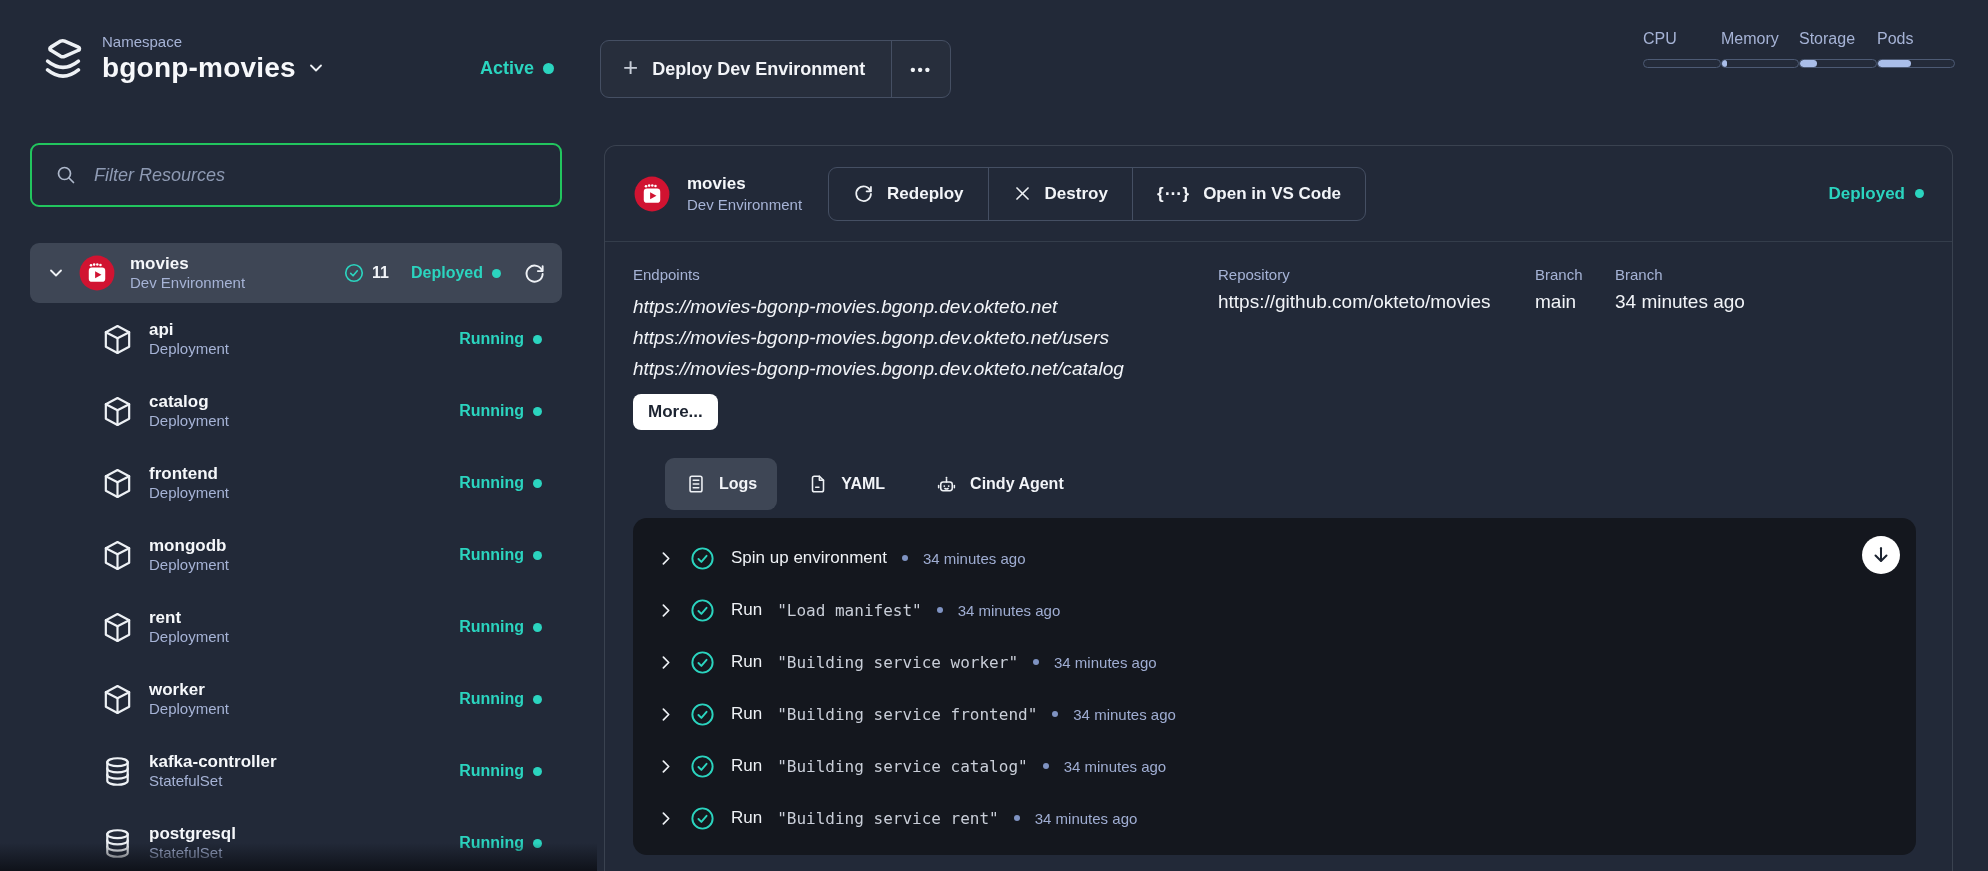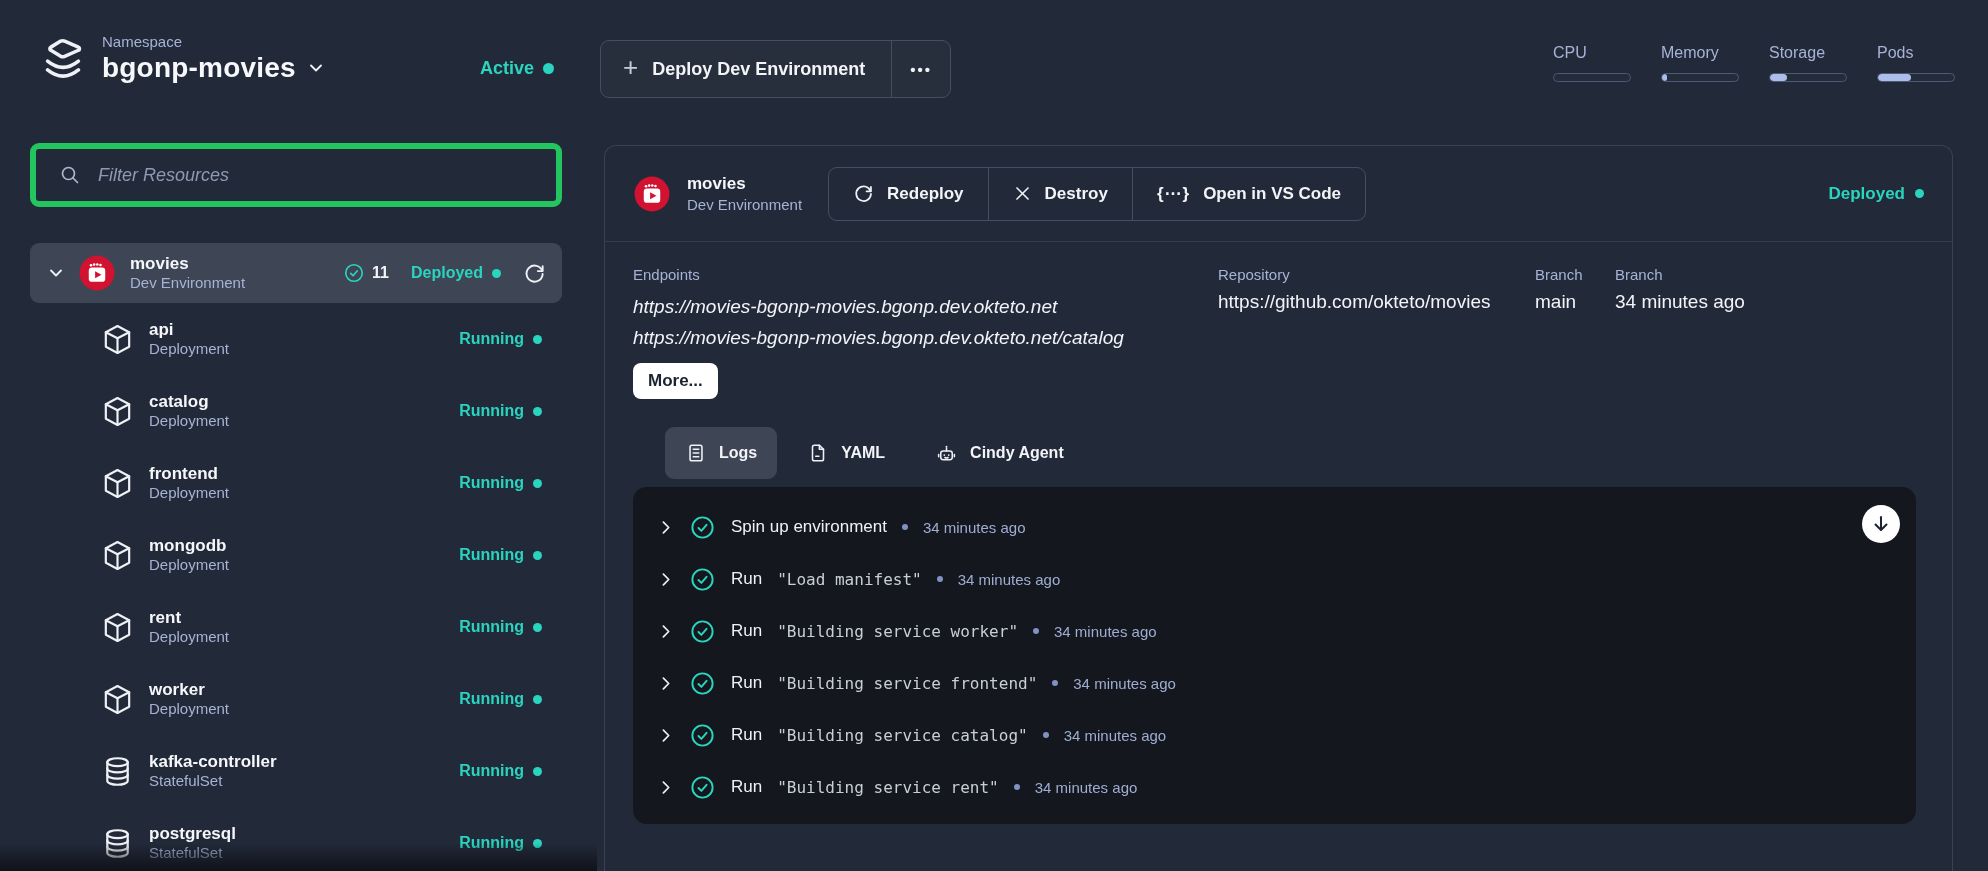--- a/index.html
+++ b/index.html
@@ -30,30 +30,30 @@
     border:1px solid #454f63; border-radius:9px;
     background:rgba(255,255,255,0.025);
   }
   .deploy-main { display:flex; align-items:center; gap:14px; padding:0 26px 0 22px; cursor:pointer; }
   .deploy-main .plus { font-size:26px; font-weight:300; color:#c7cdd8; margin-top:-3px; }
   .deploy-main .lbl { font-size:18px; font-weight:bold; color:#f2f4f8; }
   .deploy-sep { width:1px; background:#454f63; }
   .deploy-dots { display:flex; align-items:center; padding:0 18px; cursor:pointer;
     color:#eef1f5; font-size:15px; letter-spacing:2px; font-weight:bold; }
 
-  .meters { position:absolute; right:33px; top:44px; display:flex; gap:30px; }
+  .meters { position:absolute; right:33px; top:30px; display:flex; }
   .meter { width:78px; }
   .meter .m-label { font-size:16px; color:#a6b3d6; margin-bottom:11px; }
   .meter .track { height:9px; border:1px solid #4d5a74; border-radius:6px; background:#242b3a; position:relative; overflow:hidden; }
   .meter .fill { position:absolute; left:0; top:0; bottom:0; background:#aabee9; border-radius:6px; }
 
   
   .sidebar { position:absolute; left:30px; top:143px; width:532px; }
   .filter-box {
-    height:64px; border:6px solid #22c55e; border-radius:9px;
+    height:64px; border:2px solid #22c55e; border-radius:9px;
     display:flex; align-items:center; gap:16px; padding:0 22px;
   }
   .filter-box input {
     flex:1; background:transparent; border:none; outline:none;
     font-family:"Liberation Sans", sans-serif;
     font-size:18px; font-style:italic; color:#c6cede;
   }
   .filter-box input::placeholder { color:#8e9ab3; font-style:italic; }
 
   .res-list { margin-top:36px; }
@@ -469,20 +469,21 @@
     <div class="hdr-status">
       <span class="s-lbl">Deployed</span>
       <span class="dot sm"></span>
     </div>
   </div>
 
   <div class="meta-row">
     <div class="endpoints-col">
       <div class="meta-label">Endpoints</div>
       <a class="endpoint-url">https://movies-bgonp-movies.bgonp.dev.okteto.net</a>
+      <a class="endpoint-url">https://movies-bgonp-movies.bgonp.dev.okteto.net/users</a>
       <a class="endpoint-url">https://movies-bgonp-movies.bgonp.dev.okteto.net/catalog</a>
       <button class="more-btn">More...</button>
     </div>
     <div class="meta-col col-repo">
       <div class="meta-label">Repository</div>
       <div class="meta-value">https://github.com/okteto/movies</div>
     </div>
     <div class="meta-col col-branch">
       <div class="meta-label">Branch</div>
       <div class="meta-value">main</div>

